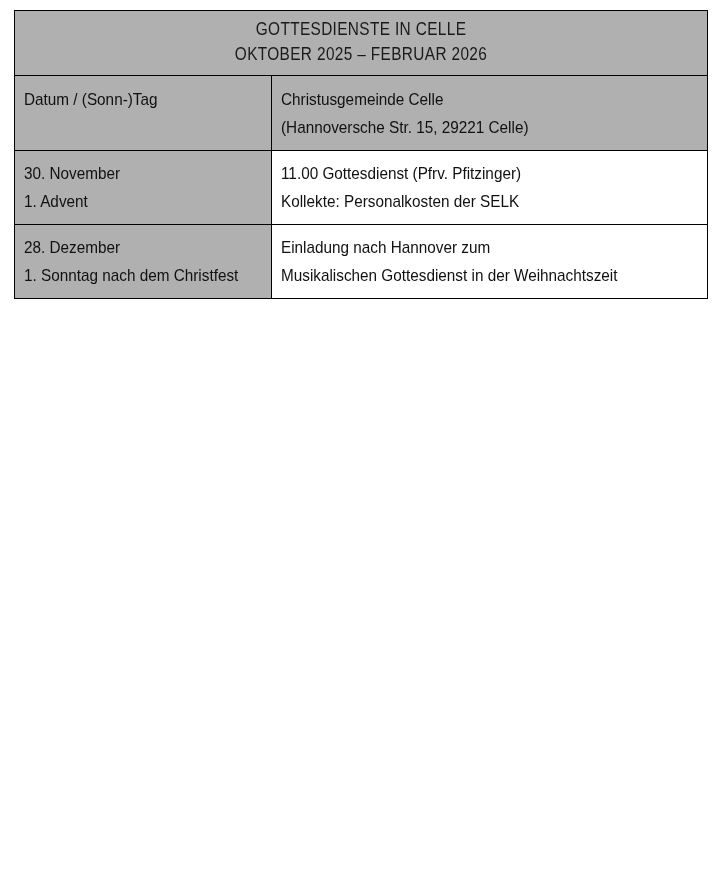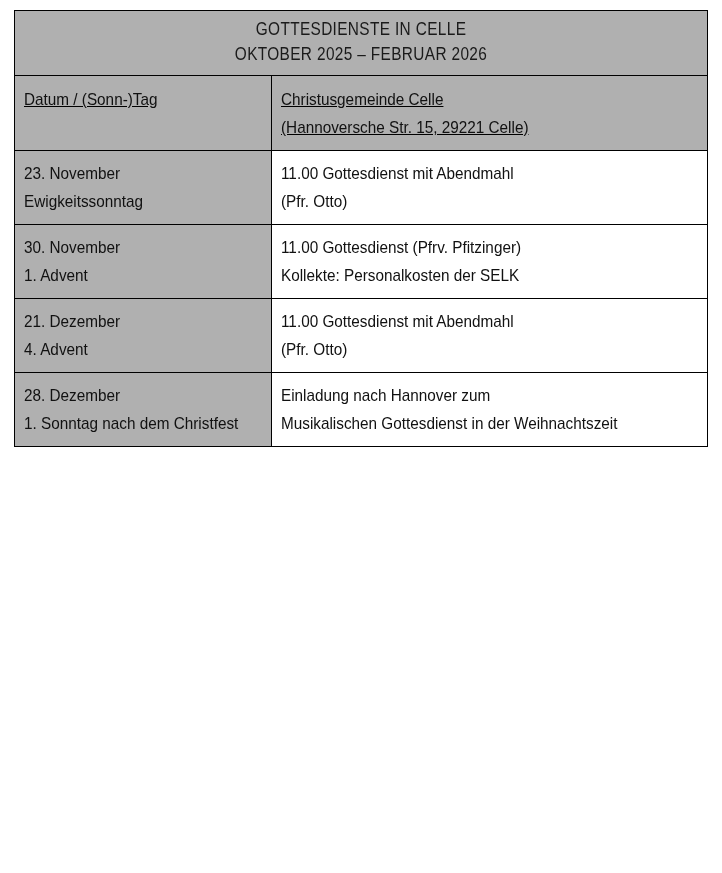--- a/index.html
+++ b/index.html
@@ -61,21 +61,20 @@
     font-weight: 400;
     white-space: nowrap;
     transform: scaleX(0.88);
     transform-origin: center center;
   }
 
   
   .colhead-date, .colhead-event {
     background: #b0b0b0 !important;
     height: 65px;
-    text-decoration: underline;
   }
   .colhead-date .cellbody,
   .colhead-event .cellbody { padding-top: 10px; }
 
   
   .cellbody {
     padding: 9px 0 8px 9px;
   }
   .line {
     font-size: 17px;
@@ -133,59 +132,31 @@
           </div>
         </td>
         <td class="date-cell colhead-event">
           <div class="cellbody">
             <div class="line">Christusgemeinde Celle</div>
             <div class="line">(Hannoversche Str. 15, 29221 Celle)</div>
           </div>
         </td>
       </tr>
 
-    <tr>
-          <td class="date-cell">
-            <div class="cellbody">
-              <div class="line">23. November</div>
-              <div class="line">Ewigkeitssonntag</div>
-            </div>
-          </td>
-          <td class="event-cell">
-            <div class="cellbody">
-              <div class="line">11.00 Gottesdienst mit Abendmahl</div>
-              <div class="line">(Pfr. Otto)</div>
-            </div>
-          </td>
-        </tr>
         <tr>
           <td class="date-cell">
             <div class="cellbody">
               <div class="line">30. November</div>
               <div class="line">1. Advent</div>
             </div>
           </td>
           <td class="event-cell">
             <div class="cellbody">
               <div class="line">11.00 Gottesdienst (Pfrv. Pfitzinger)</div>
               <div class="line">Kollekte: Personalkosten der SELK</div>
-            </div>
-          </td>
-        </tr>
-        <tr>
-          <td class="date-cell">
-            <div class="cellbody">
-              <div class="line">21. Dezember</div>
-              <div class="line">4. Advent</div>
-            </div>
-          </td>
-          <td class="event-cell">
-            <div class="cellbody">
-              <div class="line">11.00 Gottesdienst mit Abendmahl</div>
-              <div class="line">(Pfr. Otto)</div>
             </div>
           </td>
         </tr>
         <tr>
           <td class="date-cell">
             <div class="cellbody">
               <div class="line">28. Dezember</div>
               <div class="line">1. Sonntag nach dem Christfest</div>
             </div>
           </td>

